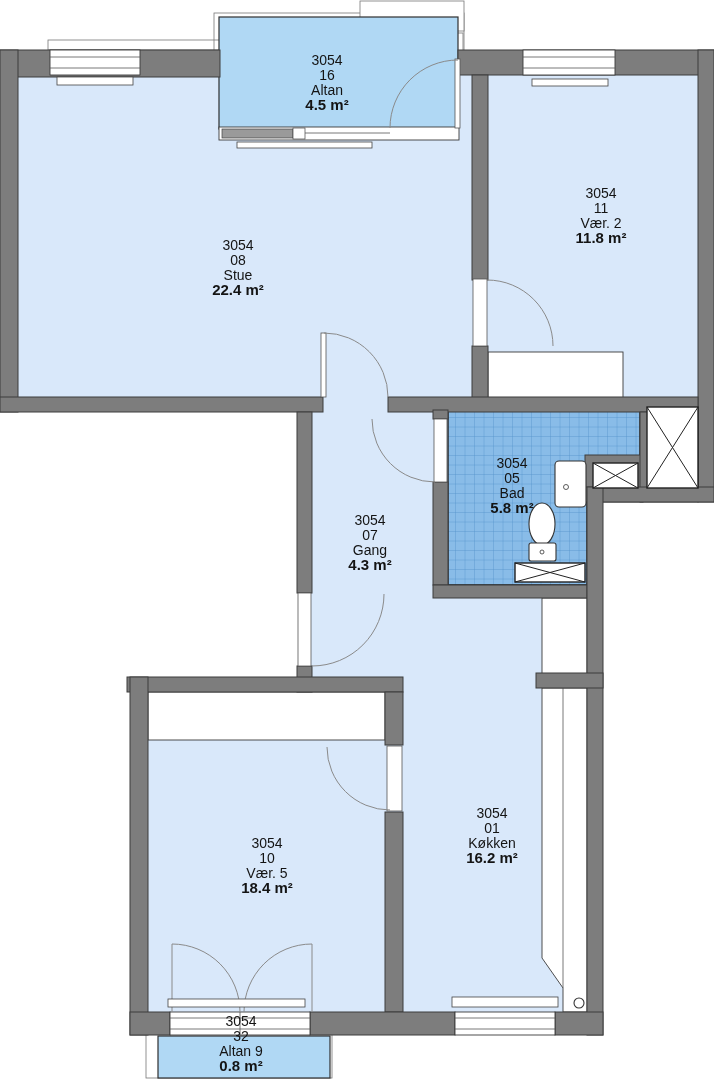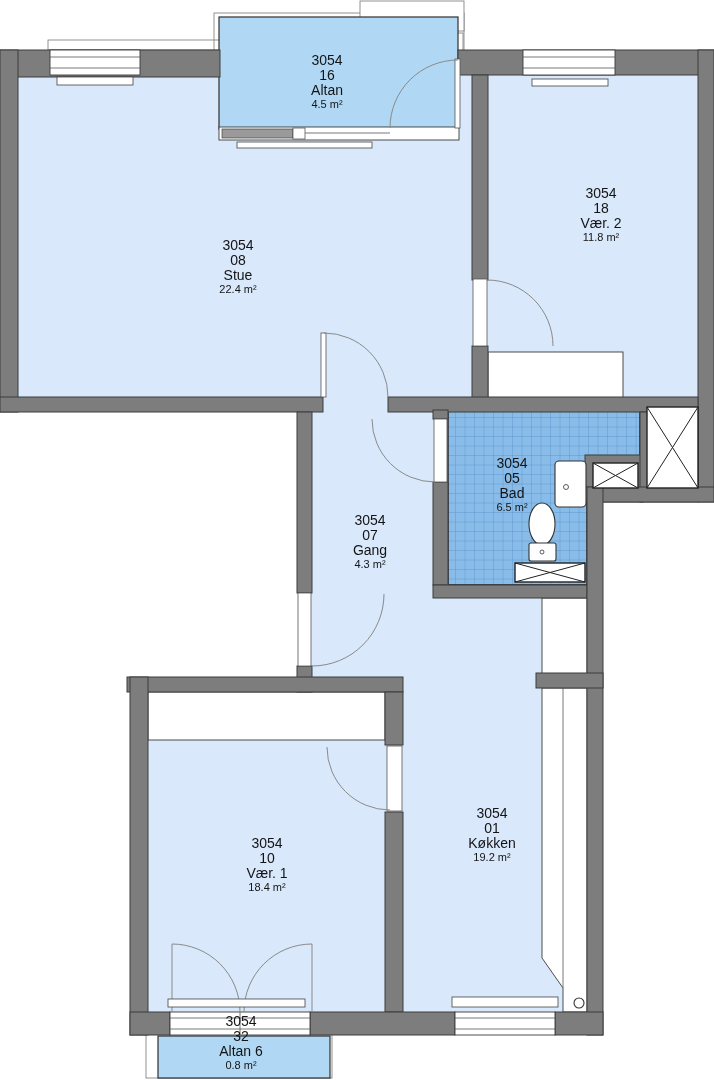--- a/index.html
+++ b/index.html
@@ -1,21 +1,21 @@
 <!DOCTYPE html>
 <html style="--wall: #7d7d7d; --wall-line: #3d3d3d; --room-fill: #d9e8fa; --balcony-fill: #b0d8f4; --bath-tile: #89bce8; --tile-grid: #4d8dc9; --door-arc: #8a8a8a;"><head>
 <meta charset="utf-8">
 <style>
   html,body{margin:0;padding:0;background:#fff;}
   #plan{position:relative;width:714px;height:1080px;background:#fff;overflow:hidden;
         font-family:"Liberation Sans", sans-serif;}
   #plan svg{position:absolute;left:0;top:0;}
   .room-label{position:absolute;transform:translateX(-50%);text-align:center;
               color:#141414;line-height:15px;font-size:14px;white-space:nowrap;}
-  .room-label .area{font-size:11px;line-height:13px;}
+  .room-label .area{font-size:15px;line-height:13px;font-weight:bold;}
   .wall{fill:var(--wall,#7d7d7d);stroke:var(--wall-line,#3d3d3d);stroke-width:1;}
   .roomfill{fill:var(--room-fill,#d9e8fa);}
   .balcony{fill:var(--balcony-fill,#b0d8f4);stroke:#2f2f2f;stroke-width:1.2;}
   .whitebox{fill:#fff;stroke:#3a3a3a;stroke-width:0.9;}
   .decor{fill:#fff;stroke:#777;stroke-width:0.8;}
   .decorline{fill:none;stroke:#777;stroke-width:0.8;}
   .winline{stroke:#555;stroke-width:0.8;}
   .leaf{fill:#fff;stroke:#555;stroke-width:0.8;}
   .arc{fill:none;stroke:var(--door-arc,#8a8a8a);stroke-width:1;}
   .xbox{fill:#fff;stroke:#222;stroke-width:1.4;}
@@ -193,47 +193,47 @@
     <div class="area">4.5 m²</div>
   </div>
   <div class="room-label" style="left:238px;top:238px">
     <div>3054</div>
     <div>08</div>
     <div>Stue</div>
     <div class="area">22.4 m²</div>
   </div>
   <div class="room-label" style="left:601px;top:186px">
     <div>3054</div>
-    <div>18</div>
+    <div>11</div>
     <div>Vær. 2</div>
     <div class="area">11.8 m²</div>
   </div>
   <div class="room-label" style="left:370px;top:513px">
     <div>3054</div>
     <div>07</div>
     <div>Gang</div>
     <div class="area">4.3 m²</div>
   </div>
   <div class="room-label" style="left:512px;top:456px">
     <div>3054</div>
     <div>05</div>
     <div>Bad</div>
-    <div class="area">6.5 m²</div>
+    <div class="area">5.8 m²</div>
   </div>
   <div class="room-label" style="left:267px;top:836px">
     <div>3054</div>
     <div>10</div>
-    <div>Vær. 1</div>
+    <div>Vær. 5</div>
     <div class="area">18.4 m²</div>
   </div>
   <div class="room-label" style="left:492px;top:806px">
     <div>3054</div>
     <div>01</div>
     <div>Køkken</div>
-    <div class="area">19.2 m²</div>
+    <div class="area">16.2 m²</div>
   </div>
   <div class="room-label" style="left:241px;top:1014px">
     <div>3054</div>
     <div>32</div>
-    <div>Altan 6</div>
+    <div>Altan 9</div>
     <div class="area">0.8 m²</div>
   </div>
 </div>
 
 </body></html>

